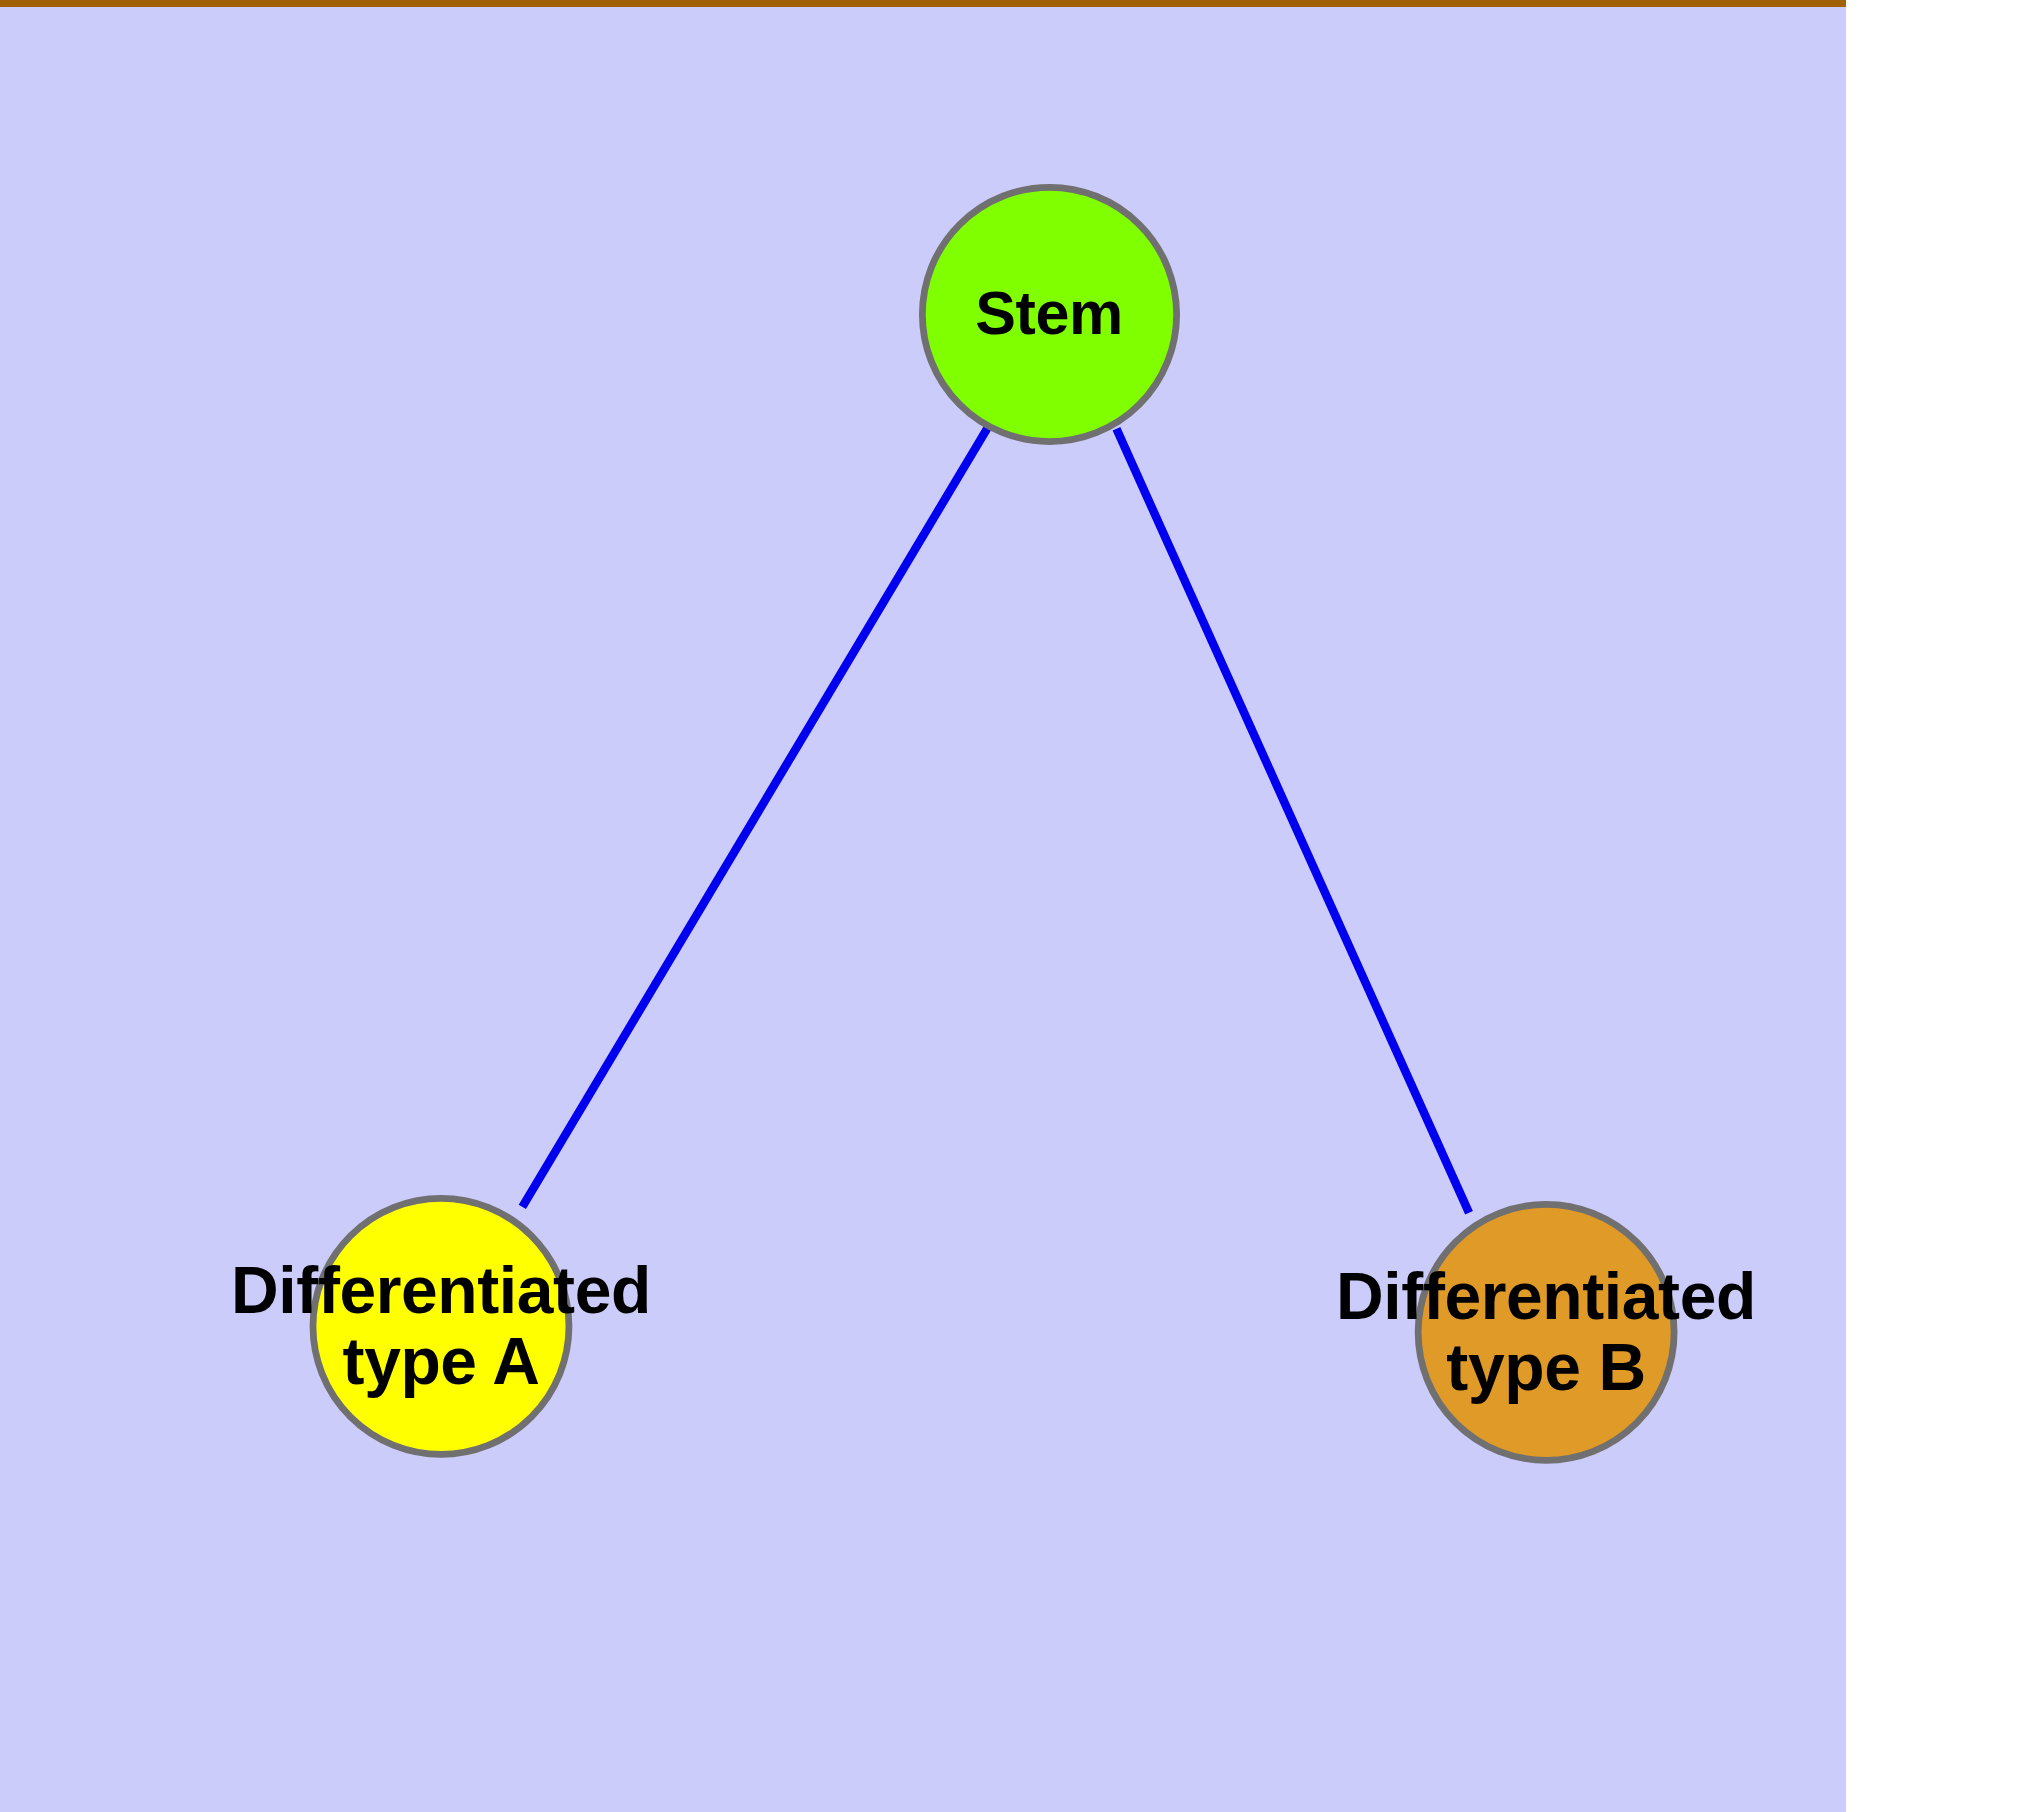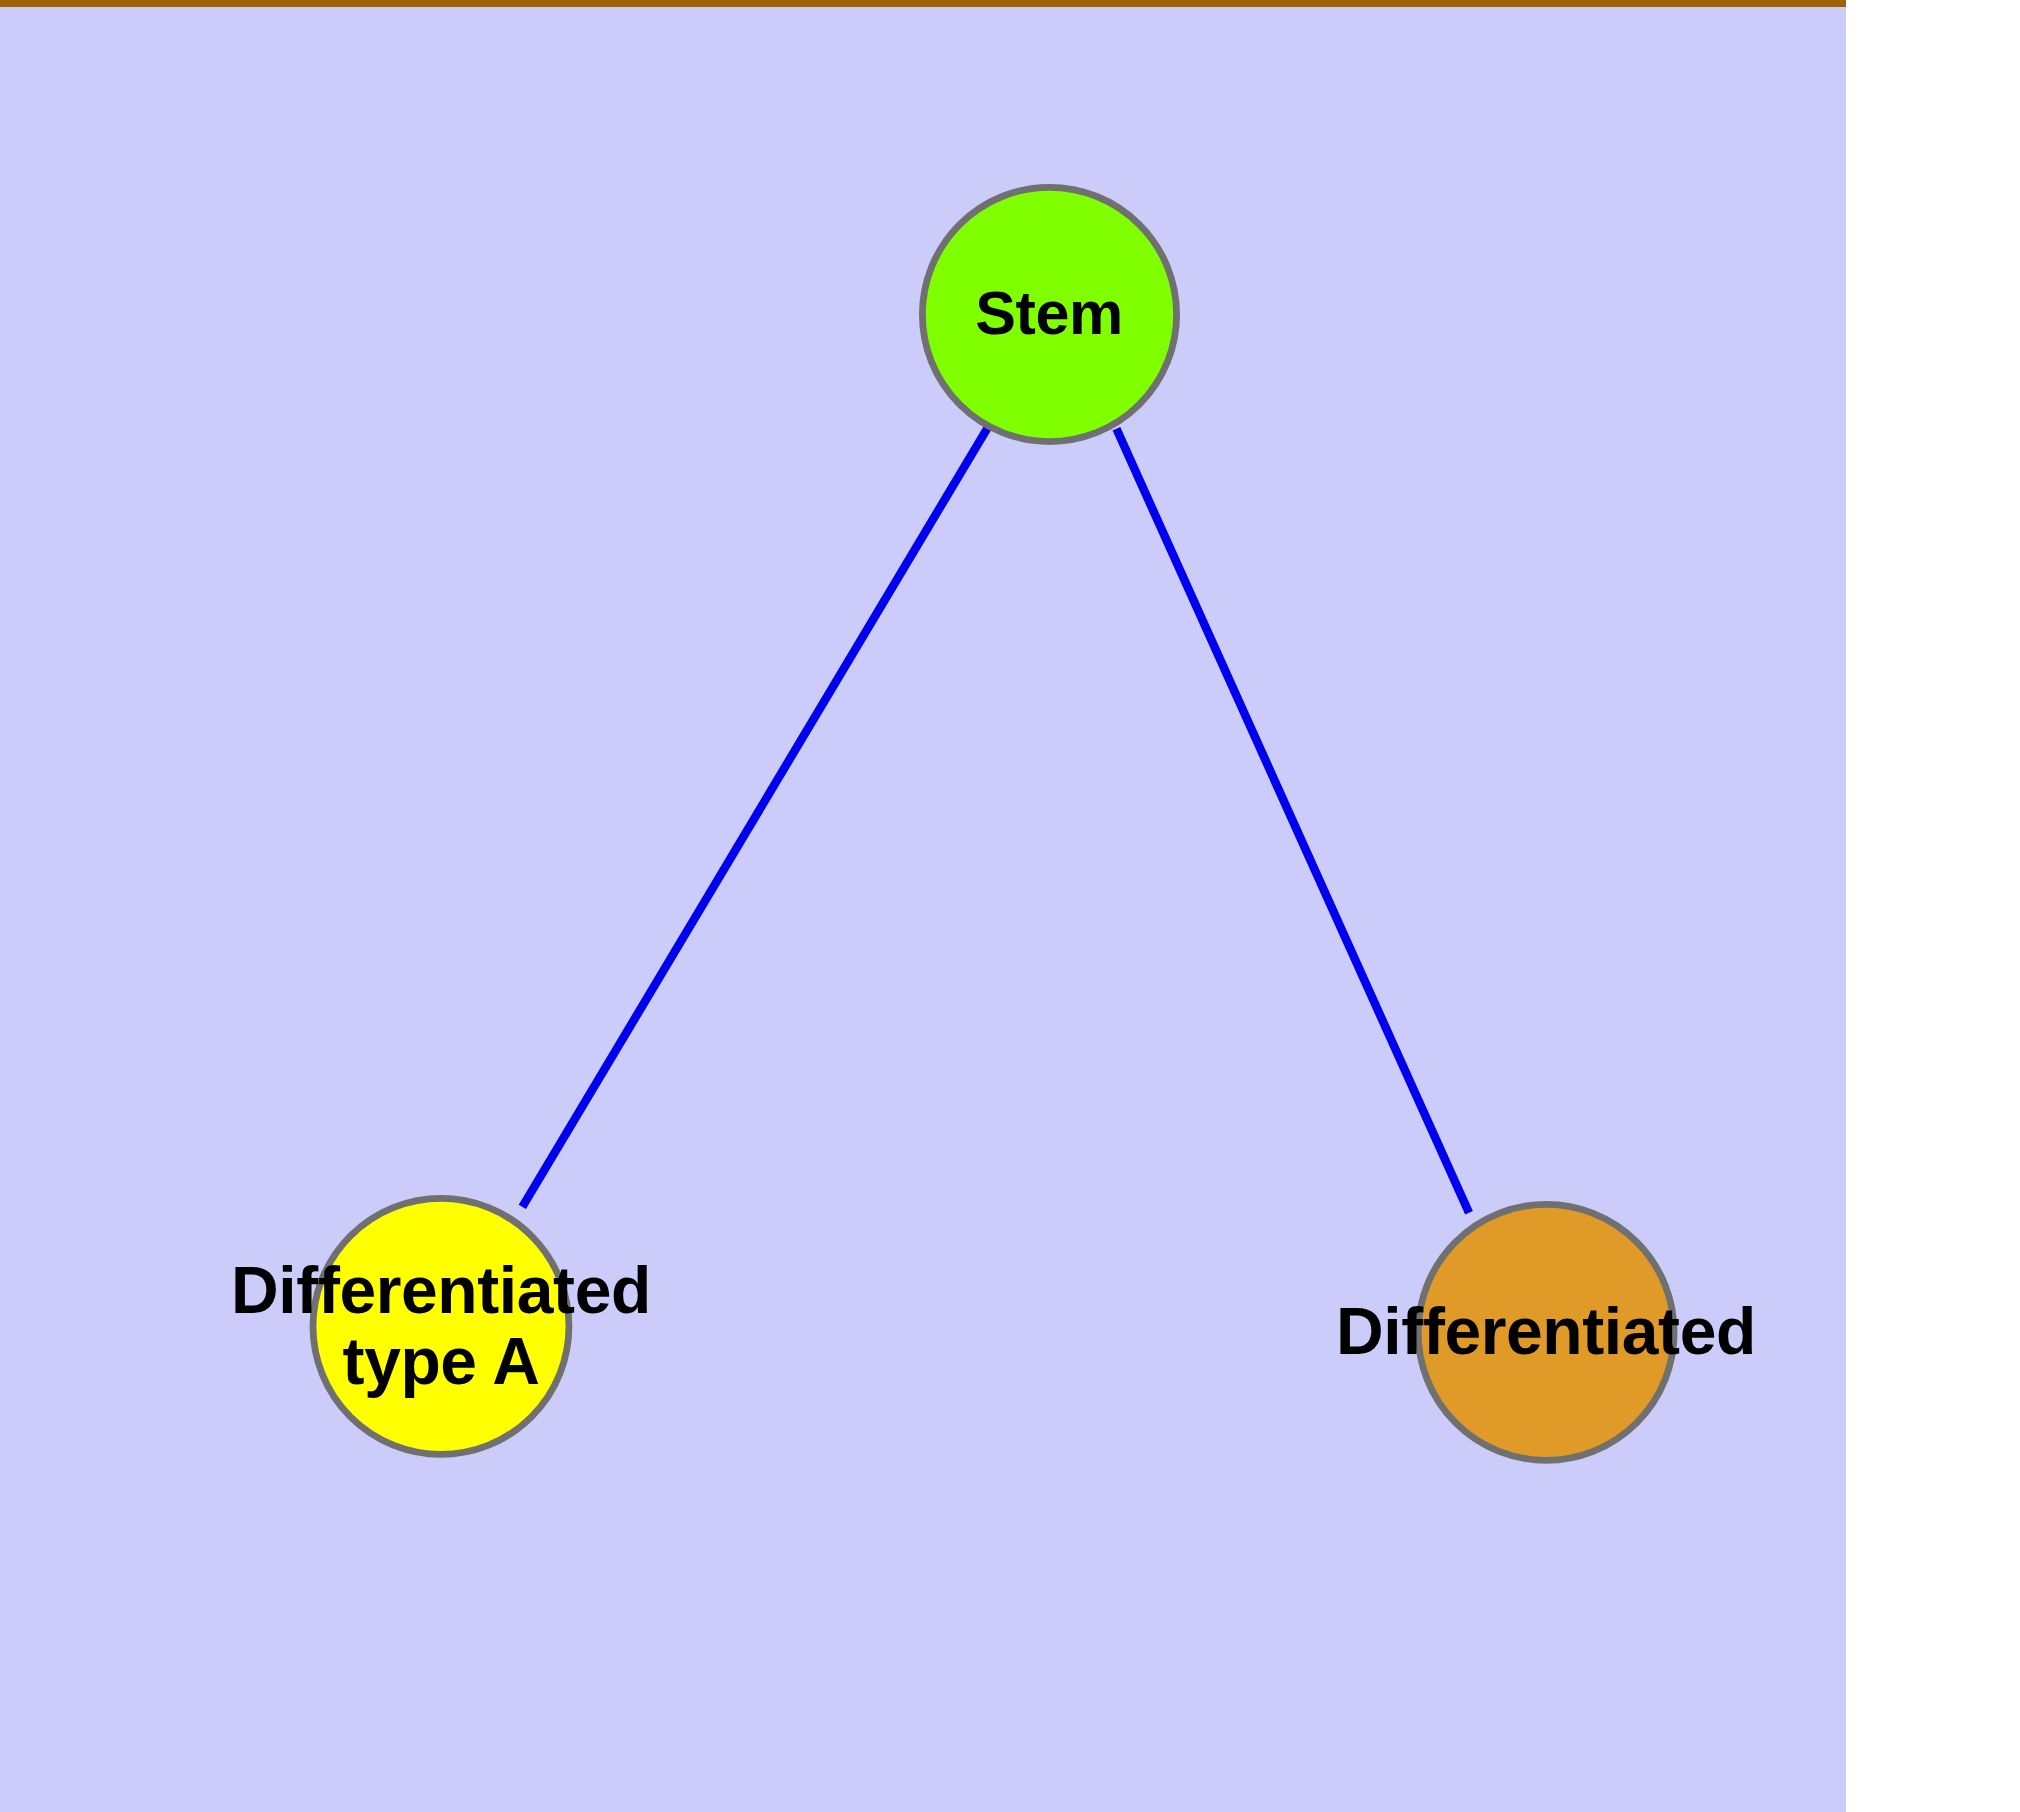--- a/index.html
+++ b/index.html
@@ -60,16 +60,16 @@
       <circle cx="1238" cy="371" r="150" fill="#7fff00" stroke="#707070" stroke-width="8"></circle>
       <circle cx="520" cy="1565" r="151" fill="#ffff00" stroke="#707070" stroke-width="8"></circle>
       <circle cx="1824" cy="1572" r="151" fill="#e09a28" stroke="#707070" stroke-width="8"></circle>
     </g>
   </svg>
 
   <div class="node-label label-stem" style="left: 1049px; top: 314px; font-size: 61px; color: rgb(0, 0, 0);">Stem</div>
 
   <div class="node-label label-child" style="left: 441px; top: 1326px; font-size: 66px; color: rgb(0, 0, 0);"><span>Differentiated</span><br><span>type A</span></div>
 
-  <div class="node-label label-child" style="left: 1546px; top: 1332px; font-size: 66px; color: rgb(0, 0, 0);"><span>Differentiated</span><br></div>
+  <div class="node-label label-child" style="left: 1546px; top: 1332px; font-size: 66px; color: rgb(0, 0, 0);"><span>Differentiated</span><br><span>type B</span></div>
 
 </div>
 
 
 </body></html>

